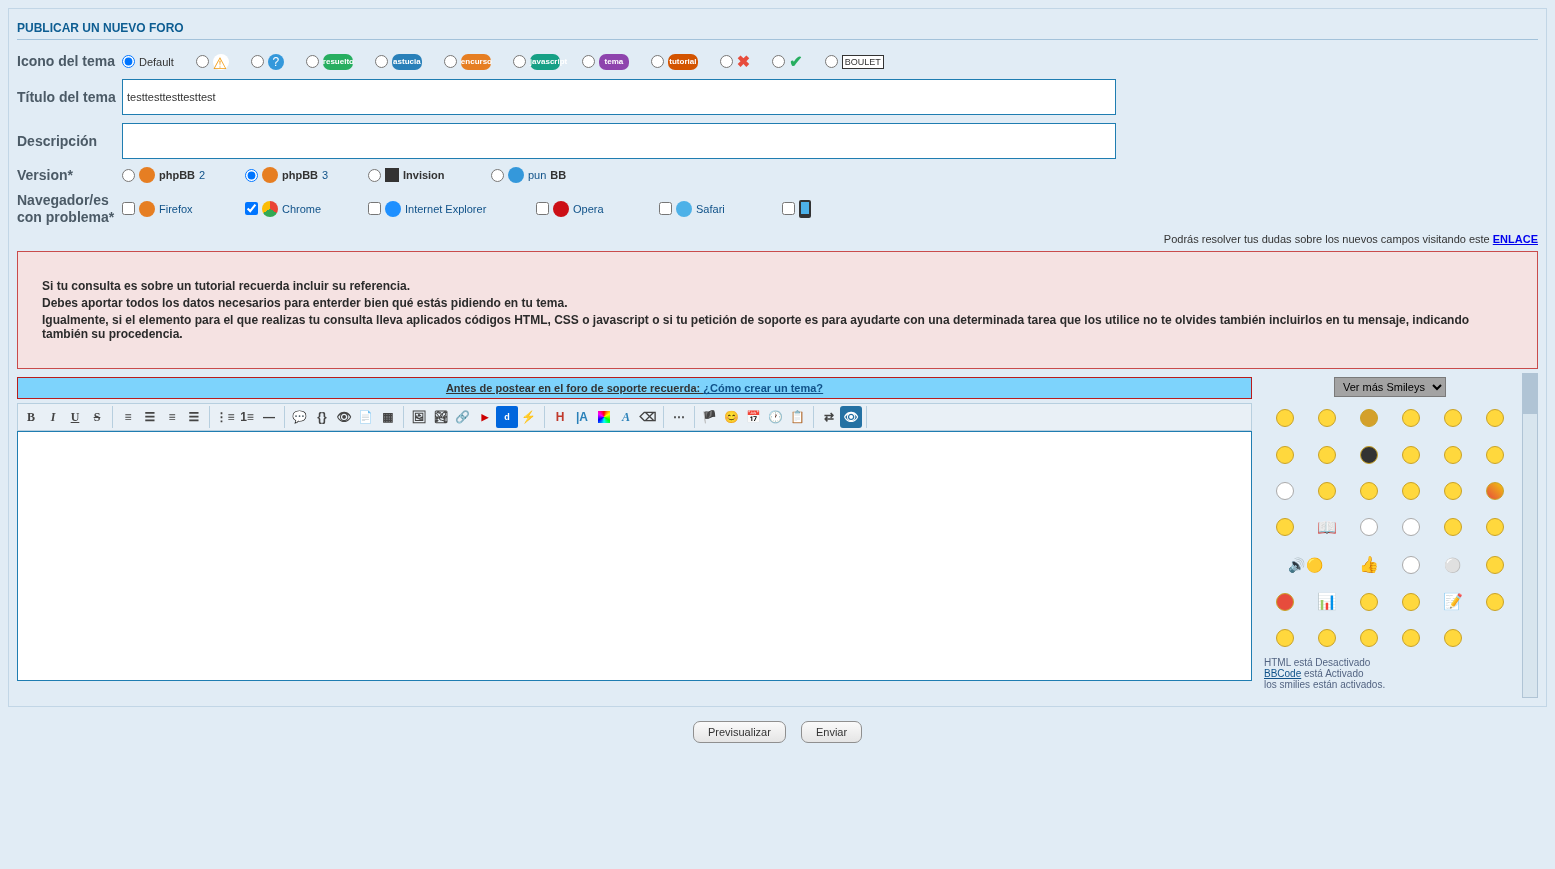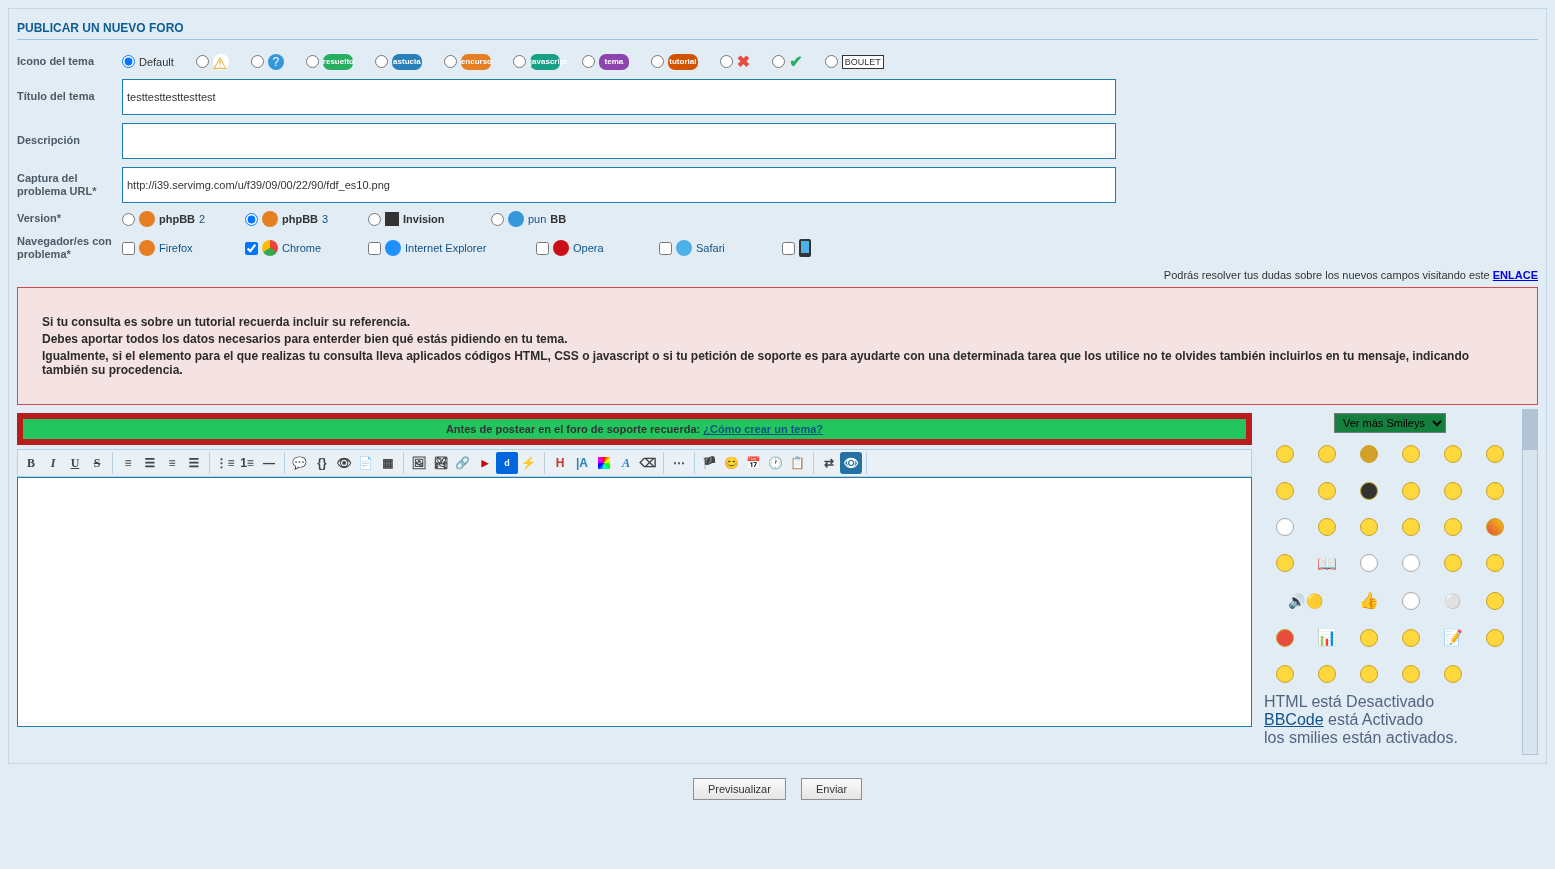--- a/index.html
+++ b/index.html
@@ -1,49 +1,49 @@
 <!DOCTYPE html>
 <html><head>
 <meta charset="utf-8">
 <style>
 * { box-sizing: border-box; margin: 0; padding: 0; }
 body { background: #e1ecf5; font-family: "Lucida Grande", Verdana, Arial, sans-serif; font-size: 11px; color: #333; padding: 8px; }
 .panel { background: #e1ecf5; border: 1px solid #c2d6e6; padding: 8px; }
 .title { color: #0D5D92; font-weight: bold; font-size: 12px; padding: 4px 0; border-bottom: 1px solid #a3c2da; margin-bottom: 8px; }
 .row { display: flex; padding: 4px 0; align-items: center; }
-.label { width: 105px; color: #4b5a66; font-weight: bold; flex-shrink: 0; font-size: 11px; line-height: 1.2; }
+.label { width: 105px; color: #4b5a66; font-weight: bold; flex-shrink: 0; font-size: 14px; line-height: 1.2; }
 .field { flex: 1; }
 .icon-row { display: flex; flex-wrap: wrap; align-items: center; gap: 4px; }
 .icon-opt { display: inline-flex; align-items: center; margin-right: 18px; gap: 4px; }
 .input-txt { width: 100%; max-width: 994px; border: 1px solid #1f7db1; background: #fff; color: #333; padding: 2px 4px; font-size: 11px; font-family: inherit; height: 36px; }
 .version-row, .browser-row { display: flex; gap: 28px; align-items: center; }
 .v-opt, .b-opt { display: inline-flex; align-items: center; gap: 4px; min-width: 95px; }
 .bb-link { color: #105289 !important; }
 .notice-link { color: #105289; font-weight: bold; text-align: right; display: block; padding: 4px 0 2px 0; font-size: 11px; }
 .notice-link span { font-weight: normal; color: #333; }
 .warn-box { background: #f5e2e2; border: 1px solid #c94b4b; padding: 24px; margin: 4px 0; color: #333; }
 .warn-box p { font-weight: bold; font-size: 12px; margin: 3px 0; color: #2b2b2b; }
-.warn-box2 { background: #22c55e; border: 6px solid #b91c1c; padding: 4px; margin: 4px 0; text-align: center; font-weight: bold; color: #333; }
+.warn-box2 { background: #7dd3fc; border: 1px solid #b91c1c; padding: 4px; margin: 4px 0; text-align: center; font-weight: bold; color: #333; text-decoration: underline; }
 .warn-box2 a { color: #105289; }
 .editor-wrap { display: flex; gap: 8px; margin-top: 4px; }
 .editor-col { flex: 1; }
 .toolbar { background: #e9f0f6; border: 1px solid #b7cfdf; padding: 2px; display: flex; flex-wrap: wrap; gap: 2px; }
 .tb-group { display: inline-flex; border-right: 1px solid #b7cfdf; padding-right: 4px; margin-right: 2px; }
 .tb-btn { width: 22px; height: 22px; display: inline-flex; align-items: center; justify-content: center; border: 1px solid transparent; cursor: pointer; font-weight: bold; font-size: 12px; color: #444; border-radius: 2px; }
 .textarea { width: 100%; height: 250px; border: 1px solid #1f7db1; background: #fff; resize: none; padding: 4px; font-family: Arial; font-size: 13px; }
 .smiley-col { width: 260px; background: #e1ecf5; padding: 4px; position: relative; }
 .smiley-select-wrap { text-align: center; padding-bottom: 6px; position: sticky; top: 0; background: #e1ecf5; }
-.smiley-select { border: 1px solid #7a7a7a; padding: 2px 4px; font-size: 11px; background: #15803d; }
+.smiley-select { border: 1px solid #7a7a7a; padding: 2px 4px; font-size: 11px; background: #a3a3a3; }
 .smiley-grid { display: grid; grid-template-columns: repeat(6, 1fr); gap: 10px 4px; justify-items: center; align-items: center; overflow-y: scroll; height: 250px; padding: 2px; }
 .smiley-grid span.big { grid-column: span 2; }
 .sm { font-size: 16px; cursor: pointer; display: inline-block; width: 18px; height: 18px; border-radius: 50%; background: #ffd83d; position: relative; border: 1px solid #c9a227; }
-.status-lines { color: #536482; padding: 4px 0; font-size: 16px; }
+.status-lines { color: #536482; padding: 4px 0; font-size: 10px; }
 .status-lines a { color: #105289; }
 .ftr { text-align: center; padding: 14px 0 6px 0; }
-.btn { background: linear-gradient(#fafafa, #e5e5e5); border: 1px solid #8f8f8f; padding: 4px 14px; font-size: 11px; color: #333; cursor: pointer; border-radius: 0; margin: 0 6px; }
+.btn { background: linear-gradient(#fafafa, #e5e5e5); border: 1px solid #8f8f8f; padding: 4px 14px; font-size: 11px; color: #333; cursor: pointer; border-radius: 7px; margin: 0 6px; }
 .mini-icon { display: inline-block; width: 16px; height: 16px; border-radius: 50%; vertical-align: middle; }
 .ovalbadge { display:inline-block; width:30px; height:16px; border-radius:7px; font-size:8px; line-height:16px; text-align:center; color:#fff; font-weight:bold; }
 input[type=radio], input[type=checkbox] { margin: 0; }
 .attach-icon { width:18px; height:18px; border:1px solid #888; display:inline-flex; align-items:center; justify-content:center; background:#eee; }
 .scrollbar { width: 16px; background: #d8e5ee; border: 1px solid #b0c4d5; margin-left: 2px; }
 .scrollbar-thumb { width: 100%; height: 40px; background: #b0c4d5; }
 </style>
 </head>
 <body>
 
@@ -108,24 +108,20 @@
     <div class="label">Título del tema</div>
     <div class="field"><input class="input-txt" value="testtesttesttesttest" style=""></div>
   </div>
 
   <div class="row">
     <div class="label">Descripción</div>
     <div class="field"><input class="input-txt" value="" style=""></div>
   </div>
 
 
-  <div class="row">
-    <div class="label">Captura del problema URL*</div>
-    <div class="field"><input class="input-txt" value="http://i39.servimg.com/u/f39/09/00/22/90/fdf_es10.png" style=""></div>
-  </div>
 
   <div class="row">
     <div class="label">Version*</div>
     <div class="field version-row">
       <span class="v-opt">
           <input type="radio" name="ver" style=""> 
           <span class="mini-icon" style="background:#e67e22;"></span> 
           <b>phpBB </b>
           <span class="bb-link">2</span>
         </span>

